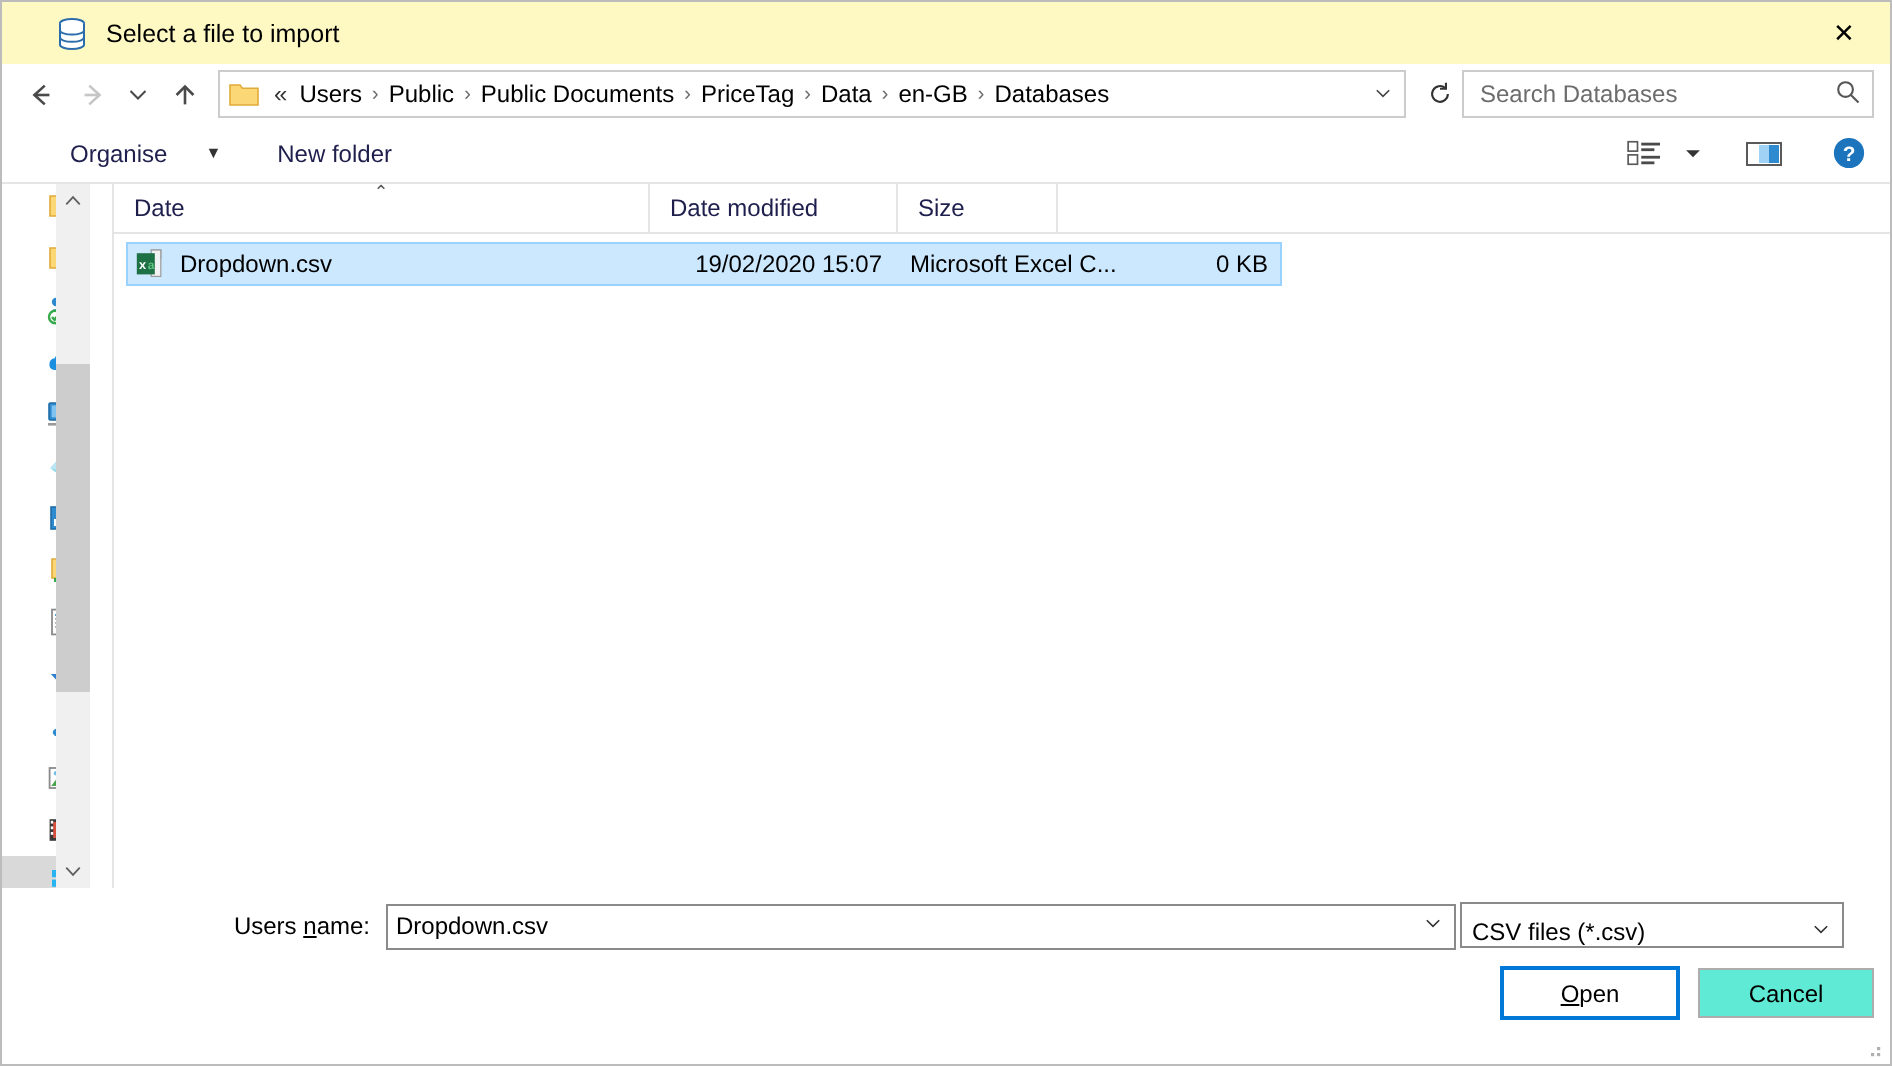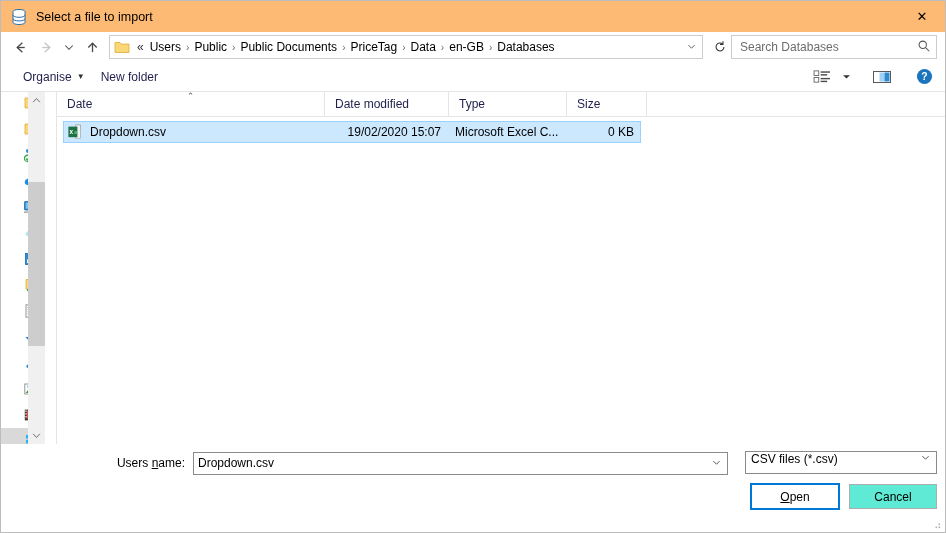--- a/index.html
+++ b/index.html
@@ -16,22 +16,22 @@
     width: 946px; height: 533px;
     background: #ffffff;
     border: 1px solid #bcbcbc;
     display: flex; flex-direction: column;
   }
 
   
   .titlebar {
     height: 31px; min-height: 31px;
     display: flex; align-items: center;
-    background: #fdba74;
-    padding-left: 9px;
+    background: #fef9c3;
+    padding-left: 26px;
   }
   .title-icon { width: 18px; height: 18px; margin-right: 8px; flex: none; }
   .title-text { font-size: 12.5px; color: #000000; flex: 1; }
   .close-btn {
     width: 46px; height: 31px; flex: none;
     display: flex; align-items: center; justify-content: center;
     font-size: 13px; color: #000; line-height: 1;
   }
 
   
@@ -76,21 +76,21 @@
 
   
   .toolbar {
     height: 30px; min-height: 30px;
     display: flex; align-items: center;
     padding: 0 6px 0 14px;
     border-bottom: 1px solid #e5e5e5;
   }
   .tb-item {
     font-size: 12px; color: #1f1f4d; padding: 4px 8px;
-    display: flex; align-items: center; gap: 5px;
+    display: flex; align-items: center; gap: 19px; margin-left: 12px;
   }
   .tb-caret { font-size: 8px; color: #333; }
   .tb-spacer { flex: 1; }
   .tb-icon-btn {
     width: 30px; height: 24px; display: flex; align-items: center; justify-content: center;
   }
 
   
   .body-area { flex: 1; display: flex; min-height: 0; }
 
@@ -152,23 +152,23 @@
   .fname-input {
     width: 535px; height: 23px; border: 1px solid #8a8a8a; background: #fff;
     display: flex; align-items: center; padding: 0 2px 0 4px;
   }
   .fname-input input {
     flex: 1; border: none; outline: none; font-size: 12px; color: #000;
     font-family: "Liberation Sans", sans-serif; background: transparent;
   }
   .combo-caret { width: 17px; text-align: center; color: #333; font-size: 10px; flex:none; }
   .filter-combo {
-    position: absolute; right: 8px; top: 7px;
+    position: absolute; right: 23px; top: 7px;
     width: 192px; height: 23px; border: 1px solid #8a8a8a; background: #fff;
-    display: flex; align-items: flex-start; padding: 0 2px 0 5px;
+    display: flex; align-items: flex-end; padding: 0 2px 0 5px;
     font-size: 12px; color: #000;
   }
   .filter-combo .ftext { flex: 1; }
   .btn-row { position: absolute; right: 8px; top: 40px; display: flex; gap: 10px; }
   .btn {
     width: 88px; height: 25px; font-size: 12px; color: #000;
     display: flex; align-items: center; justify-content: center;
     background: #5eead4; border: 1px solid #adadad;
   }
   .btn.default { background: #ffffff; border: 1px solid #0078d7; outline: 1px solid #0078d7; }
@@ -470,23 +470,20 @@
 
     <div class="filepane">
       <div class="col-head">
         <span class="col col-name">
           <span class="sortcaret">⌃</span>
           <span>Date</span>
         </span>
         <span class="col col-date">
           <span>Date modified</span>
         </span>
-        <span class="col col-type">
-          <span>Type</span>
-        </span>
         <span class="col col-size">
           <span>Size</span>
         </span>
       </div>
 
       <div class="rows">
         <div class="filerow selected">
           <span class="cell c-name">
             <span class="xls-ico">
               <svg viewBox="0 0 16 16" width="16" height="16">

